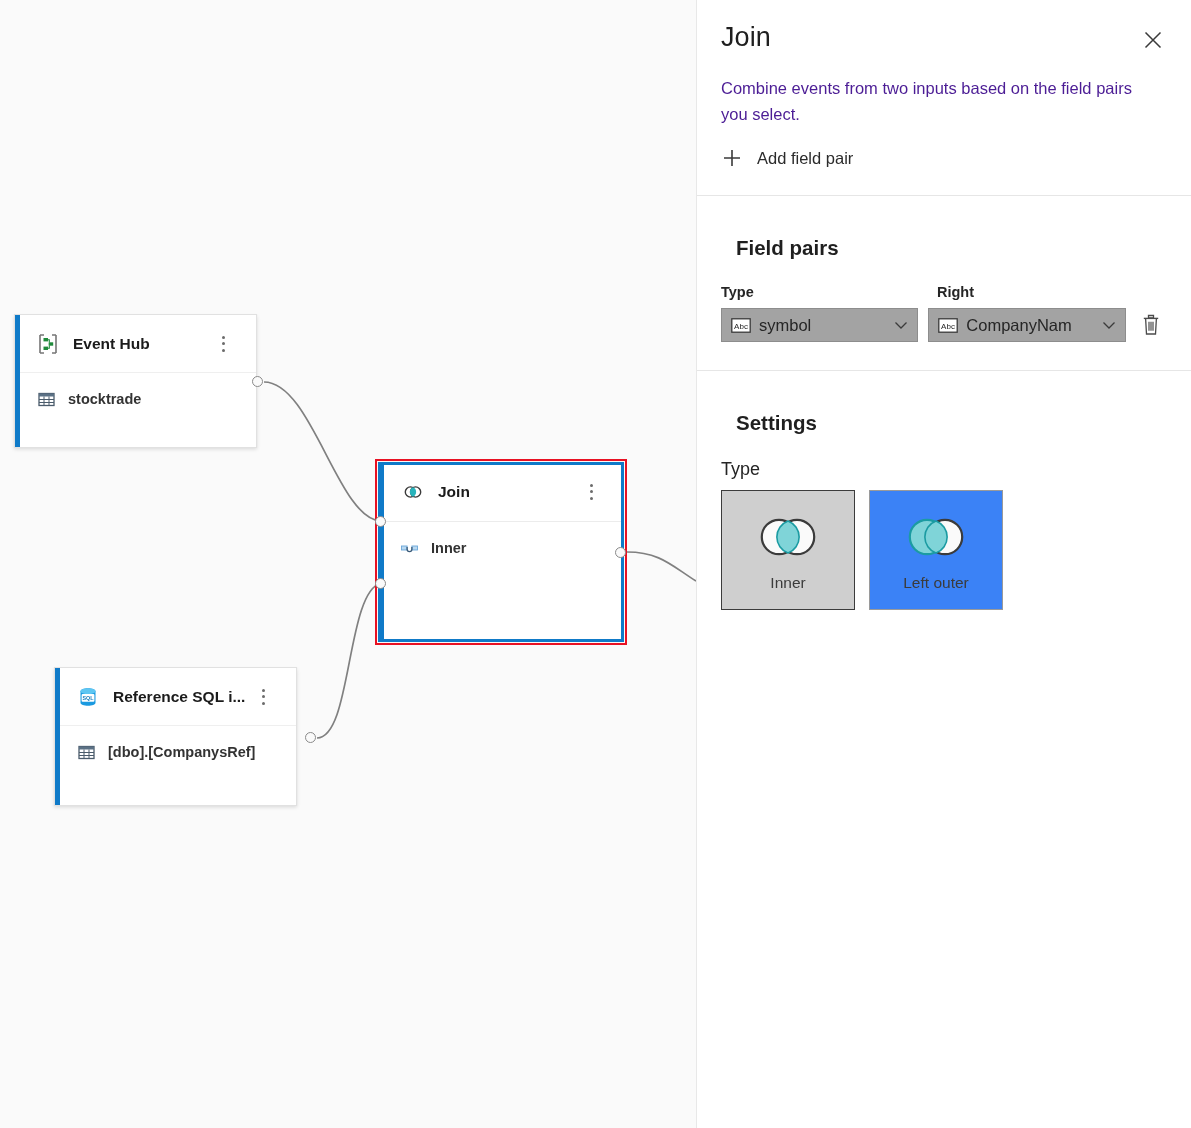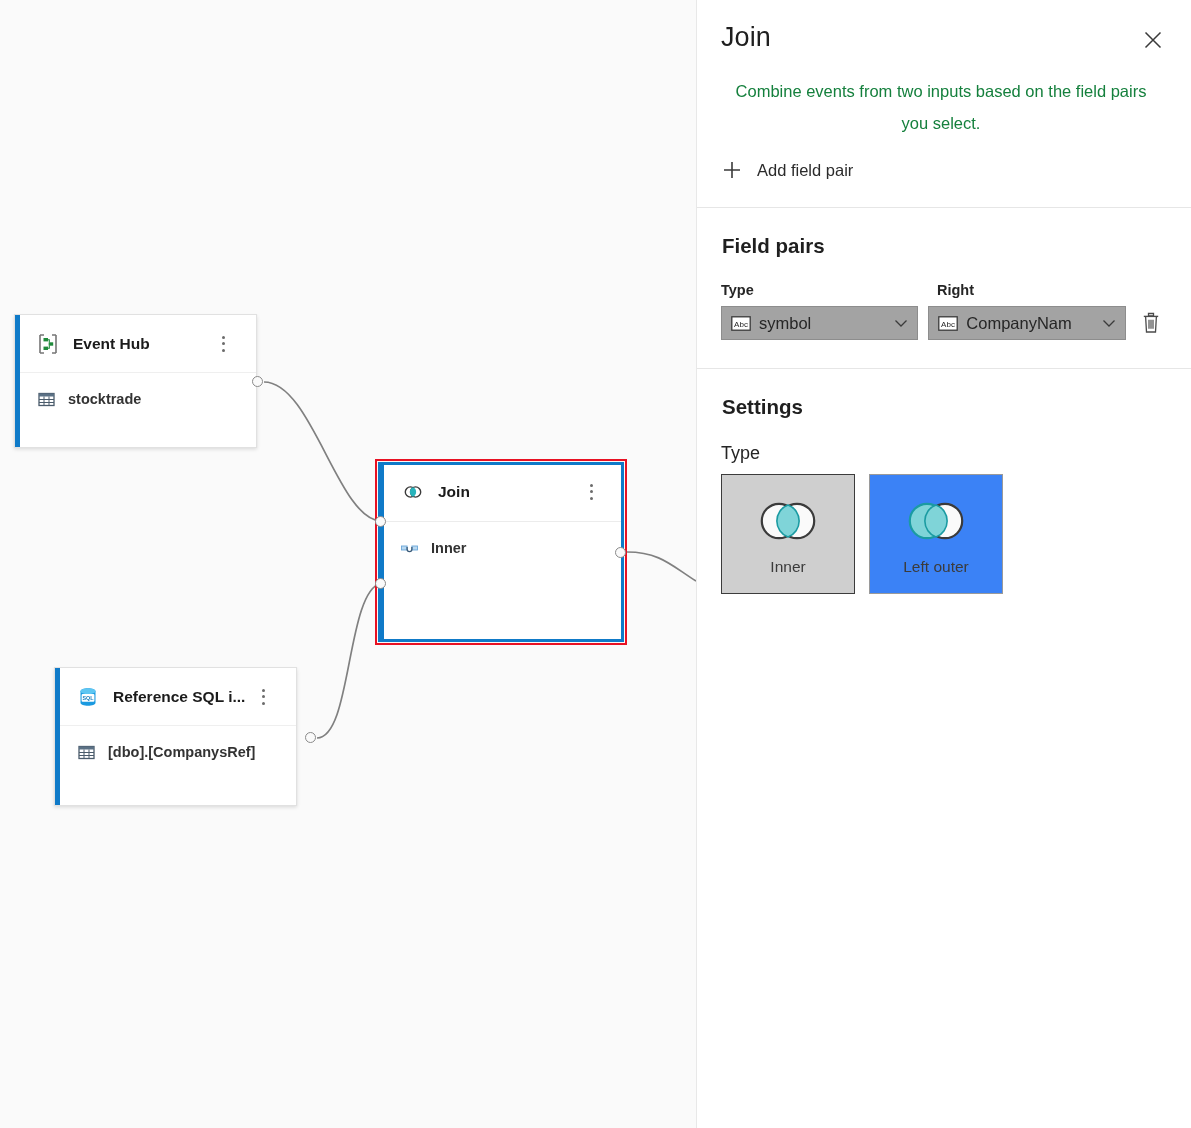--- a/index.html
+++ b/index.html
@@ -100,34 +100,34 @@
   #panel-title {
     font-size: 27px; font-weight: normal; color: #1f1f1f;
     margin: 0; padding-top: 22px; letter-spacing: 0.1px;
   }
   #close-btn {
     position: absolute; right: 18px; top: 20px;
     width: 40px; height: 40px; display:flex; align-items:center; justify-content:center;
     cursor: pointer; color: #3a3a3a;
   }
   #panel-desc {
-    font-size: 16.5px; color: #15803d; line-height: 32px;
-    margin: 22px 0 0 0; max-width: 440px; text-align: center;
+    font-size: 16.5px; color: #4c1d95; line-height: 26px;
+    margin: 22px 0 0 0; max-width: 440px;
   }
   #add-field-pair {
     display: flex; align-items: center; gap: 14px;
     margin-top: 20px; padding-bottom: 4px; cursor: pointer;
   }
   #add-field-pair .plus { width: 22px; height: 22px; display:block; color:#3a3a3a; }
   #add-field-pair .afp-label { font-size: 16.5px; color: #2b2b2b; }
 
   .divider { height: 1px; background: #e6e6e6; margin-top: 22px; }
 
   .section-title {
-    font-size: 20.5px; color: #1f1f1f; margin: 1px; padding-top: 25px;
+    font-size: 20.5px; color: #1f1f1f; margin: 15px; padding-top: 25px;
   }
 
   .pairs-head { display: flex; margin-top: 24px; }
   .pairs-head .lbl { font-size: 14.5px; font-weight: bold; color: #252525; }
   .pairs-head .lbl.left  { width: 216px; }
   .pairs-head .lbl.right { width: 216px; }
 
   .pair-row { display: flex; align-items: center; margin-top: 8px; }
   .combo {
     position: relative;

